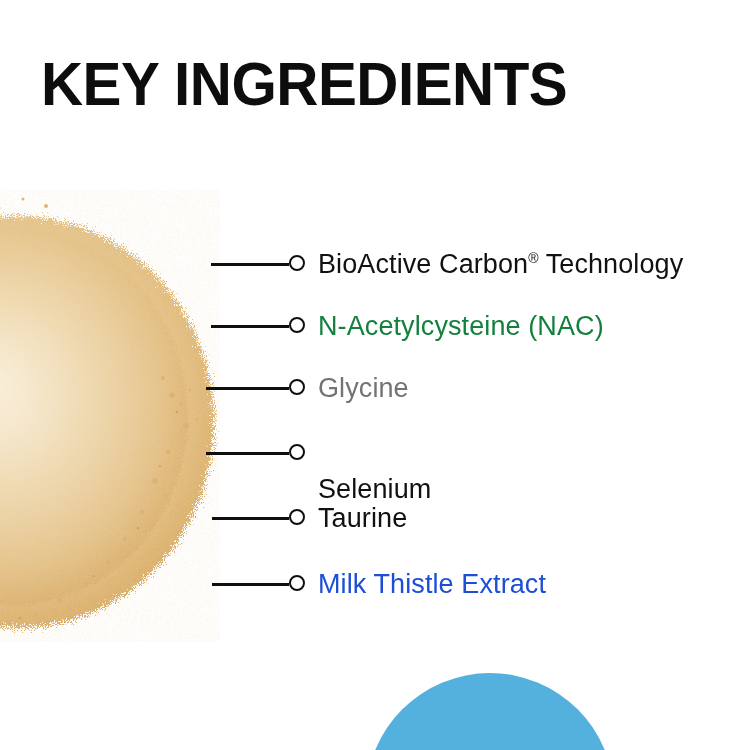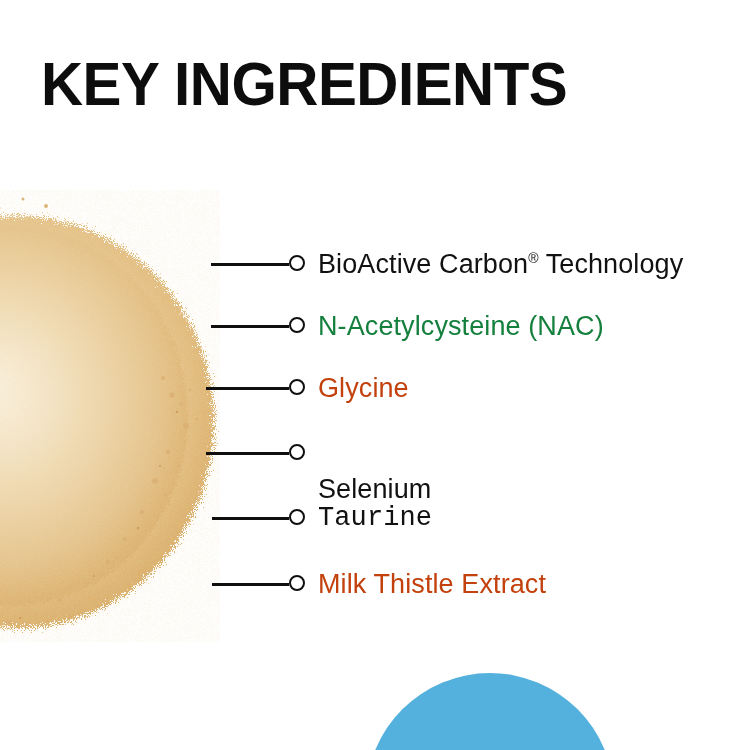--- a/index.html
+++ b/index.html
@@ -207,38 +207,38 @@
 
     <div class="callout-row" style="top:311px;">
       <span class="leader" style="left: 211px; width: 78px; background: rgb(15, 15, 15);"></span>
       <span class="marker" style="left: 289px; border-color: rgb(15, 15, 15);"></span>
       <span class="callout-label" style="color: #15803d;">N-Acetylcysteine (NAC)</span>
     </div>
 
     <div class="callout-row" style="top:373px;">
       <span class="leader" style="left: 206px; width: 83px; background: rgb(15, 15, 15);"></span>
       <span class="marker" style="left: 289px; border-color: rgb(15, 15, 15);"></span>
-      <span class="callout-label" style="color: #c2410c;">Glycine</span>
+      <span class="callout-label" style="color: #737373;">Glycine</span>
     </div>
 
     <div class="callout-row" style="top:438px;">
       <span class="leader" style="left: 206px; width: 83px; background: rgb(15, 15, 15);"></span>
       <span class="marker" style="left: 289px; border-color: rgb(15, 15, 15);"></span>
       <span class="callout-label" style="color: rgb(17, 17, 17); margin-top: 36px;">Selenium</span>
     </div>
 
     <div class="callout-row" style="top:503px;">
       <span class="leader" style="left: 212px; width: 77px; background: rgb(15, 15, 15);"></span>
       <span class="marker" style="left: 289px; border-color: rgb(15, 15, 15);"></span>
-      <span class="callout-label" style="color: rgb(17, 17, 17); font-family: Liberation Mono, monospace;">Taurine</span>
+      <span class="callout-label" style="color: rgb(17, 17, 17);">Taurine</span>
     </div>
 
     <div class="callout-row" style="top:569px;">
       <span class="leader" style="left: 212px; width: 77px; background: rgb(15, 15, 15);"></span>
       <span class="marker" style="left: 289px; border-color: rgb(15, 15, 15);"></span>
-      <span class="callout-label" style="color: #c2410c;">Milk Thistle Extract</span>
+      <span class="callout-label" style="color: #1d4ed8;">Milk Thistle Extract</span>
     </div>
 
   </div>
 
   <div id="blue-circle" style="background: rgb(84, 176, 220); width: 248px; height: 248px;"></div>
 
 </div>
 
 </body></html>

